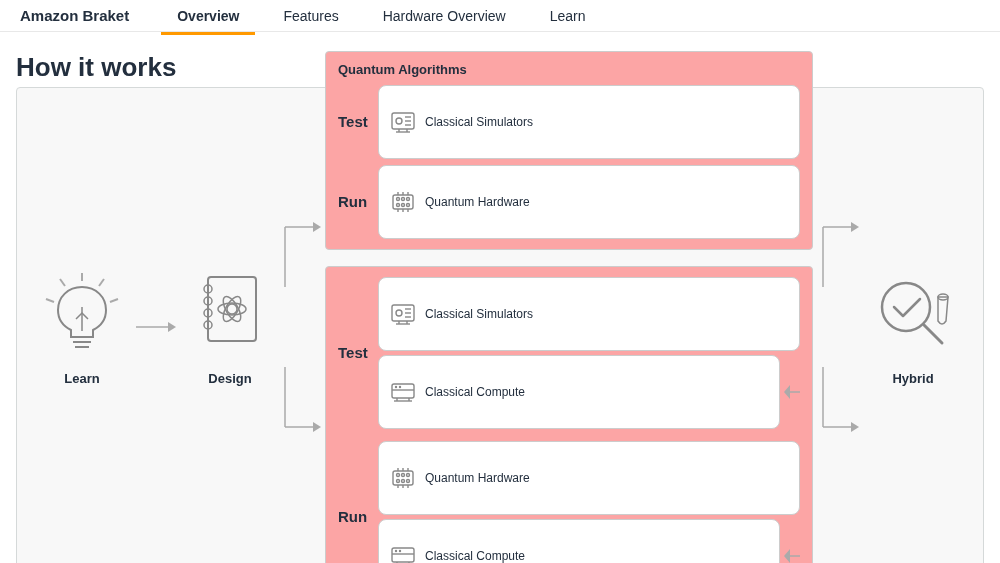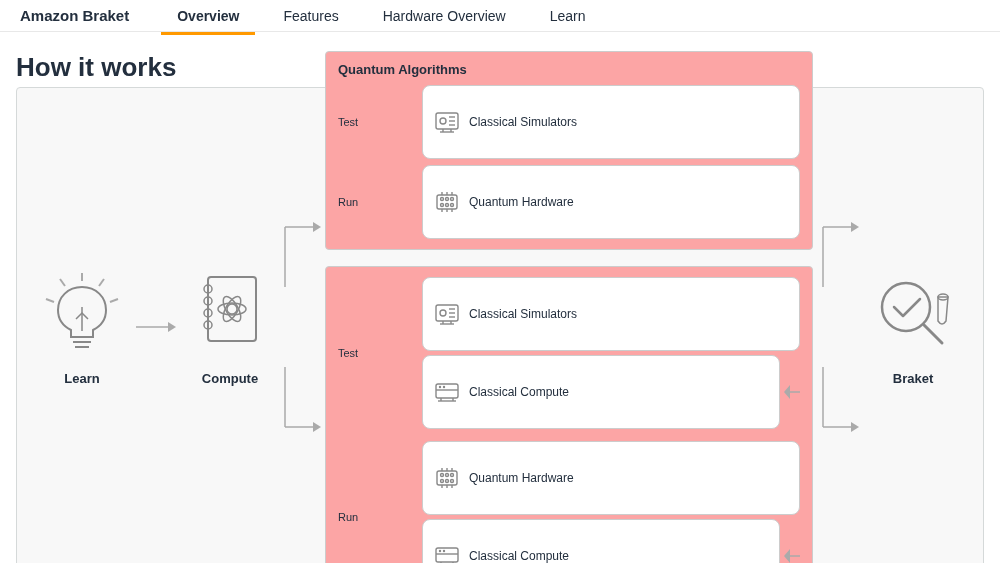--- a/index.html
+++ b/index.html
@@ -92,37 +92,36 @@
       gap: 6px;
     }
 
     .algo-row {
       display: flex;
       align-items: center;
       gap: 10px;
     }
 
     .row-label {
-      font-size: 11px;
-      font-weight: 400;
+      font-size: 15px;
+      font-weight: 700;
       color: #232f3e;
       width: 30px;
       flex-shrink: 0;
     }
 
     .item-box {
       border: 1.5px solid #ccc;
       border-radius: 8px;
       background: #fff;
       display: flex;
       align-items: center;
       gap: 8px;
       padding: 22px 10px;
       flex: 1;
-      margin-left: 44px;
     }
 
     .item-label {
       font-size: 12px;
       color: #232f3e;
     }
 
     
     .inner-items {
       display: flex;
@@ -223,21 +222,21 @@
             <circle cx="18" cy="32" r="4" fill="none" stroke="#888" stroke-width="1.5"></circle>
             <circle cx="18" cy="44" r="4" fill="none" stroke="#888" stroke-width="1.5"></circle>
             <circle cx="18" cy="56" r="4" fill="none" stroke="#888" stroke-width="1.5"></circle>
 
             <circle cx="42" cy="40" r="5" fill="none" stroke="#888" stroke-width="1.5"></circle>
             <ellipse cx="42" cy="40" rx="14" ry="6" fill="none" stroke="#888" stroke-width="1.5"></ellipse>
             <ellipse cx="42" cy="40" rx="14" ry="6" fill="none" stroke="#888" stroke-width="1.5" transform="rotate(60 42 40)"></ellipse>
             <ellipse cx="42" cy="40" rx="14" ry="6" fill="none" stroke="#888" stroke-width="1.5" transform="rotate(120 42 40)"></ellipse>
           </svg>
         </div>
-        <span class="step-label">Compute</span>
+        <span class="step-label">Design</span>
       </div>
 
       <div style="display:flex;flex-direction:column;align-items:center;justify-content:center;height:100%;width:50px;flex-shrink:0;">
 
         <svg width="50" height="80" viewBox="0 0 50 80" style="margin-bottom:60px;">
           <line x1="10" y1="70" x2="10" y2="10" stroke="#aaa" stroke-width="1.5"></line>
           <line x1="10" y1="10" x2="42" y2="10" stroke="#aaa" stroke-width="1.5"></line>
           <polygon points="38,5 46,10 38,15" fill="#aaa"></polygon>
         </svg>
 
@@ -416,18 +415,18 @@
             <circle cx="38" cy="38" r="24" fill="none" stroke="#888" stroke-width="2.5"></circle>
 
             <polyline points="26,38 35,47 52,30" fill="none" stroke="#888" stroke-width="2.5" stroke-linecap="round" stroke-linejoin="round"></polyline>
 
             <line x1="56" y1="56" x2="74" y2="74" stroke="#888" stroke-width="3" stroke-linecap="round"></line>
 
             <path d="M70 28 L80 28 L78 52 Q74 58 70 52 Z" fill="none" stroke="#888" stroke-width="1.5"></path>
             <ellipse cx="75" cy="28" rx="5" ry="3" fill="none" stroke="#888" stroke-width="1.5"></ellipse>
           </svg>
         </div>
-        <span class="step-label">Braket</span>
+        <span class="step-label">Hybrid</span>
       </div>
 
     </div>
   </div>
 </div>
 
 </body></html>

